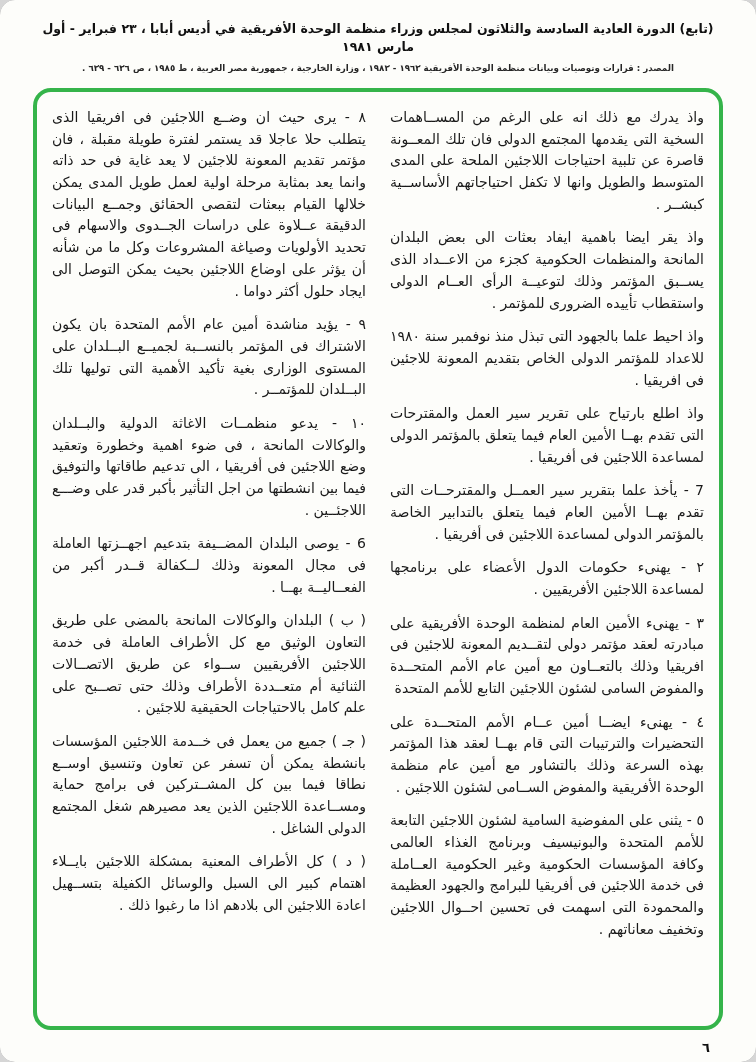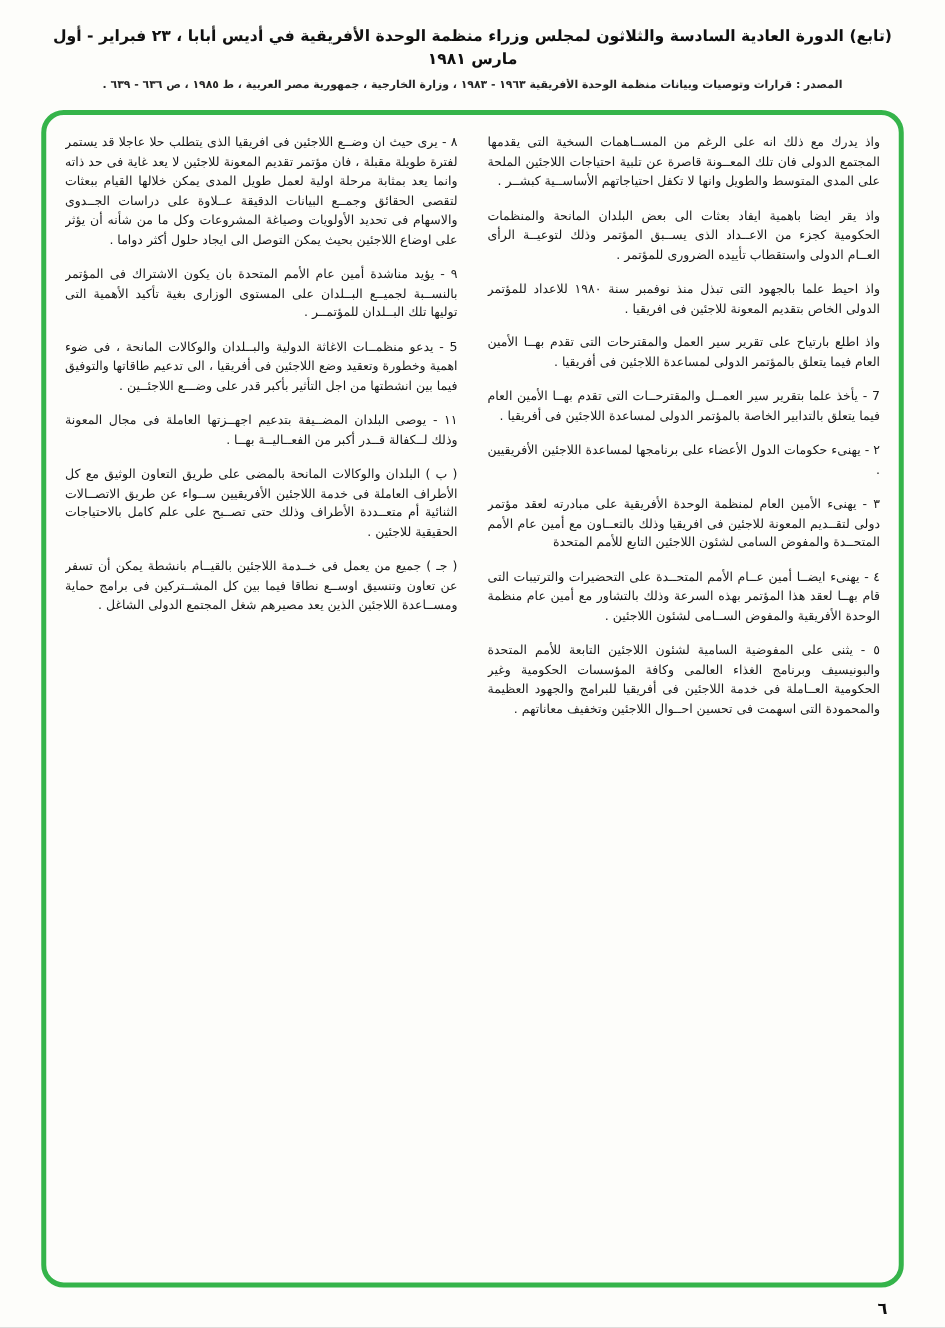--- a/index.html
+++ b/index.html
@@ -1,15 +1,15 @@
 <!DOCTYPE html>
 <html lang="ar" dir="rtl"><head>
 <meta charset="utf-8">
 <style>
-  * { box-sizing: border-box; }
+  * { box-sizing: border-box; border-radius: 15px; }
   html, body { margin: 0; padding: 0; }
   body {
     background: #d6d6d6;
     display: flex;
     justify-content: center;
     font-family: "DejaVu Sans", "Liberation Sans", sans-serif;
   }
   .page {
     position: relative;
     width: 756px;
@@ -52,21 +52,21 @@
     overflow: hidden;
     background: #fdfdfa;
   }
   .column {
     flex: 1 1 0;
     overflow: hidden;
     min-width: 0;
   }
   .para {
     margin: 0 0 12px 0;
-    font-size: 10px;
+    font-size: 14px;
     line-height: 1.55;
     text-align: justify;
     color: #191919;
   }
   .page-number {
     position: absolute;
     bottom: 7px;
     right: 46px;
     font-size: 13px;
     font-weight: bold;
@@ -92,23 +92,24 @@
       <p class="para">7 - يأخذ علما بتقرير سير العمــل والمقترحــات التى تقدم بهــا الأمين العام فيما يتعلق بالتدابير الخاصة بالمؤتمر الدولى لمساعدة اللاجئين فى أفريقيا .</p>
       <p class="para">٢ - يهنىء حكومات الدول الأعضاء على برنامجها لمساعدة اللاجئين الأفريقيين .</p>
       <p class="para">٣ - يهنىء الأمين العام لمنظمة الوحدة الأفريقية على مبادرته لعقد مؤتمر دولى لتقــديم المعونة للاجئين فى افريقيا وذلك بالتعــاون مع أمين عام الأمم المتحــدة والمفوض السامى لشئون اللاجئين التابع للأمم المتحدة</p>
       <p class="para">٤ - يهنىء ايضــا أمين عــام الأمم المتحــدة على التحضيرات والترتيبات التى قام بهــا لعقد هذا المؤتمر بهذه السرعة وذلك بالتشاور مع أمين عام منظمة الوحدة الأفريقية والمفوض الســامى لشئون اللاجئين .</p>
       <p class="para">٥ - يثنى على المفوضية السامية لشئون اللاجئين التابعة للأمم المتحدة والبونيسيف وبرنامج الغذاء العالمى وكافة المؤسسات الحكومية وغير الحكومية العــاملة فى خدمة اللاجئين فى أفريقيا للبرامج والجهود العظيمة والمحمودة التى اسهمت فى تحسين احــوال اللاجئين وتخفيف معاناتهم .</p>
     </div>
 
     <div class="column">
       <p class="para">٨ - يرى حيث ان وضــع اللاجئين فى افريقيا الذى يتطلب حلا عاجلا قد يستمر لفترة طويلة مقبلة ، فان مؤتمر تقديم المعونة للاجئين لا يعد غاية فى حد ذاته وانما يعد بمثابة مرحلة اولية لعمل طويل المدى يمكن خلالها القيام ببعثات لتقصى الحقائق وجمــع البيانات الدقيقة عــلاوة على دراسات الجــدوى والاسهام فى تحديد الأولويات وصياغة المشروعات وكل ما من شأنه أن يؤثر على اوضاع اللاجئين بحيث يمكن التوصل الى ايجاد حلول أكثر دواما .</p>
       <p class="para">٩ - يؤيد مناشدة أمين عام الأمم المتحدة بان يكون الاشتراك فى المؤتمر بالنســبة لجميــع البــلدان على المستوى الوزارى بغية تأكيد الأهمية التى توليها تلك البــلدان للمؤتمــر .</p>
-      <p class="para">5 - يدعو منظمــات الاغاثة الدولية والبــلدان والوكالات المانحة ، فى ضوء اهمية وخطورة وتعقيد وضع اللاجئين فى أفريقيا ، الى تدعيم طاقاتها والتوفيق فيما بين انشطتها من اجل التأثير بأكبر قدر على وضـــع اللاجئــين .</p>
-      <p class="para">١١ - يوصى البلدان المضــيفة بتدعيم اجهــزتها العاملة فى مجال المعونة وذلك لــكفالة قــدر أكبر من الفعــاليــة بهــا .</p>
+      <p class="para">١٠ - يدعو منظمــات الاغاثة الدولية والبــلدان والوكالات المانحة ، فى ضوء اهمية وخطورة وتعقيد وضع اللاجئين فى أفريقيا ، الى تدعيم طاقاتها والتوفيق فيما بين انشطتها من اجل التأثير بأكبر قدر على وضـــع اللاجئــين .</p>
+      <p class="para">6 - يوصى البلدان المضــيفة بتدعيم اجهــزتها العاملة فى مجال المعونة وذلك لــكفالة قــدر أكبر من الفعــاليــة بهــا .</p>
       <p class="para">( ب ) البلدان والوكالات المانحة بالمضى على طريق التعاون الوثيق مع كل الأطراف العاملة فى خدمة اللاجئين الأفريقيين ســواء عن طريق الاتصــالات الثنائية أم متعــددة الأطراف وذلك حتى تصــبح على علم كامل بالاحتياجات الحقيقية للاجئين .</p>
-      <p class="para">( جـ ) جميع من يعمل فى خــدمة اللاجئين بالقيــام بانشطة يمكن أن تسفر عن تعاون وتنسيق اوســع نطاقا فيما بين كل المشــتركين فى برامج حماية ومســاعدة اللاجئين الذين يعد مصيرهم شغل المجتمع الدولى الشاغل .</p>
+      <p class="para">( جـ ) جميع من يعمل فى خــدمة اللاجئين المؤسسات بانشطة يمكن أن تسفر عن تعاون وتنسيق اوســع نطاقا فيما بين كل المشــتركين فى برامج حماية ومســاعدة اللاجئين الذين يعد مصيرهم شغل المجتمع الدولى الشاغل .</p>
+      <p class="para">( د ) كل الأطراف المعنية بمشكلة اللاجئين بايــلاء اهتمام كبير الى السبل والوسائل الكفيلة بتســهيل اعادة اللاجئين الى بلادهم اذا ما رغبوا ذلك .</p>
     </div>
 
   </div>
 
   <div class="page-number">٦</div>
 
 </div>
 
 </body></html>

